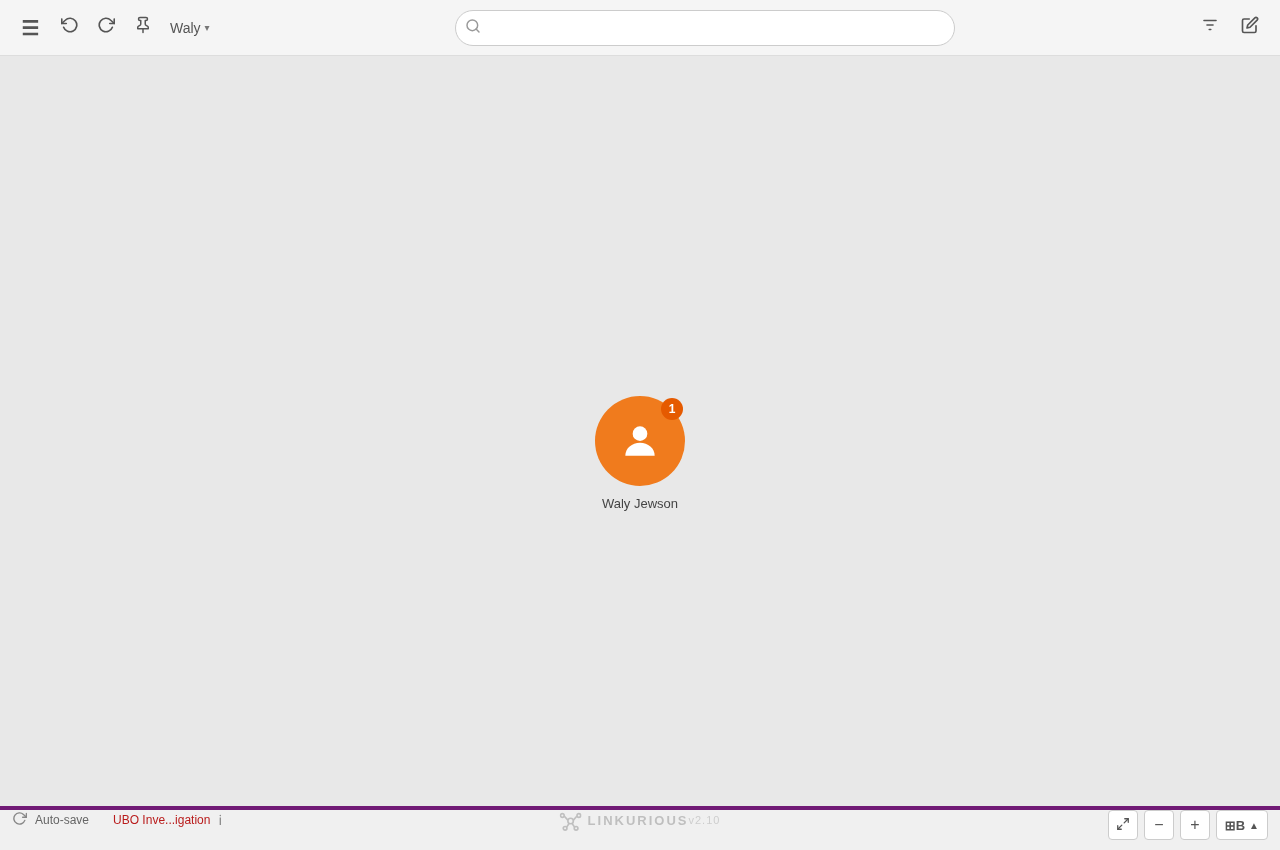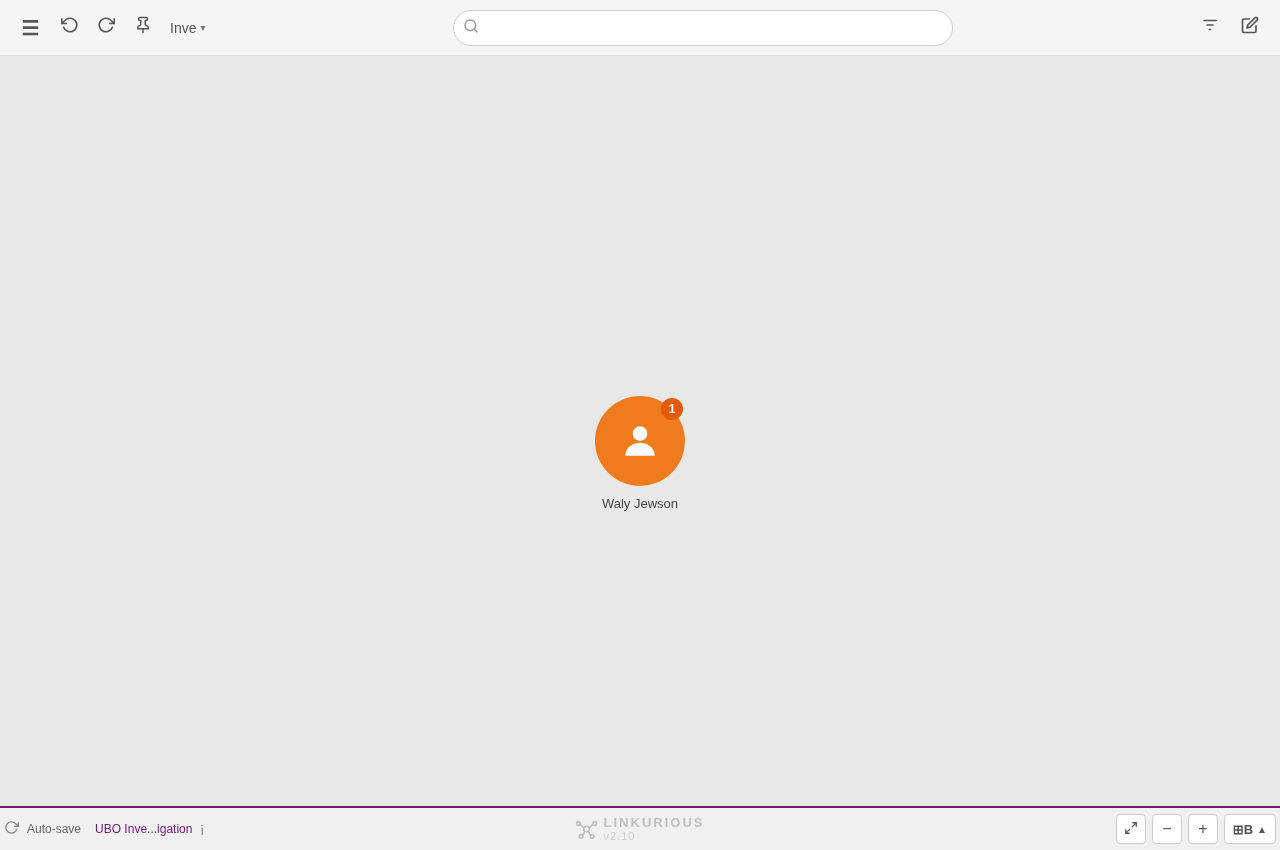--- a/index.html
+++ b/index.html
@@ -149,40 +149,40 @@
       color: #444;
       text-align: right;
     }
 
     
     #bottombar {
       position: absolute;
       bottom: 0; left: 0; right: 0;
       height: 44px;
       background: #f0f0f0;
-      border-top: 2px solid #701a75;
-      display: flex;
-      align-items: center;
-      padding: 0 4px;
+      border-top: 4px solid #701a75;
+      display: flex;
+      align-items: flex-start;
+      padding: 0 12px;
       z-index: 10;
     }
     .bottom-left {
       display: flex;
       align-items: center;
       gap: 8px;
       flex: 1;
     }
     .autosave-label {
       font-size: 12px;
       color: #666;
     }
     .investigation-label {
       font-size: 12px;
-      color: #701a75;
-      margin-left: 6px;
+      color: #b91c1c;
+      margin-left: 16px;
     }
     .info-icon {
       font-size: 14px;
       color: #888;
       cursor: pointer;
     }
 
     .bottom-center {
       position: absolute;
       left: 50%;
@@ -192,21 +192,21 @@
       gap: 6px;
     }
     .linkurious-logo {
       display: flex;
       align-items: center;
       gap: 6px;
       opacity: 0.4;
     }
     .logo-stack {
       display: flex;
-      flex-direction: column;
+      flex-direction: row;
       line-height: 1.1;
     }
 
     .bottom-right {
       display: flex;
       align-items: center;
       gap: 6px;
       margin-left: auto;
     }
     .zoom-btn {
@@ -295,21 +295,21 @@
     <button class="toolbar-btn" style="width:auto;padding:0 6px;">
       <span>
         <svg width="18" height="18" viewBox="0 0 24 24" fill="none" stroke="#555" stroke-width="2" stroke-linecap="round" stroke-linejoin="round">
           <line x1="12" y1="17" x2="12" y2="22"></line>
           <path d="M5 17h14v-1.76a2 2 0 0 0-1.11-1.79l-1.78-.9A2 2 0 0 1 15 10.76V6h1a2 2 0 0 0 0-4H8a2 2 0 0 0 0 4h1v4.76a2 2 0 0 1-1.11 1.79l-1.78.9A2 2 0 0 0 5 15.24Z"></path>
         </svg>
       </span>
     </button>
 
     <button class="more-btn">
-      <span>Inve</span>
+      <span>Waly</span>
       <span class="chevron-down">▾</span>
     </button>
   </div>
 
   <div class="toolbar-search">
     <div class="search-container">
       <span class="search-icon-wrap">
         <svg width="16" height="16" viewBox="0 0 24 24" fill="none" stroke="#999" stroke-width="2.2" stroke-linecap="round" stroke-linejoin="round">
           <circle cx="11" cy="11" r="8"></circle>
           <line x1="21" y1="21" x2="16.65" y2="16.65"></line>

